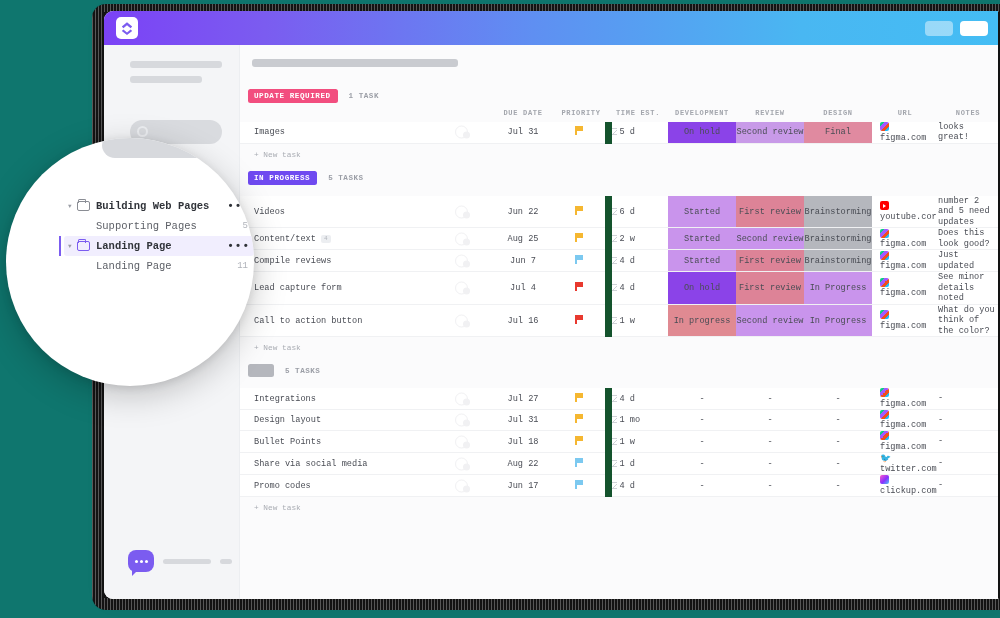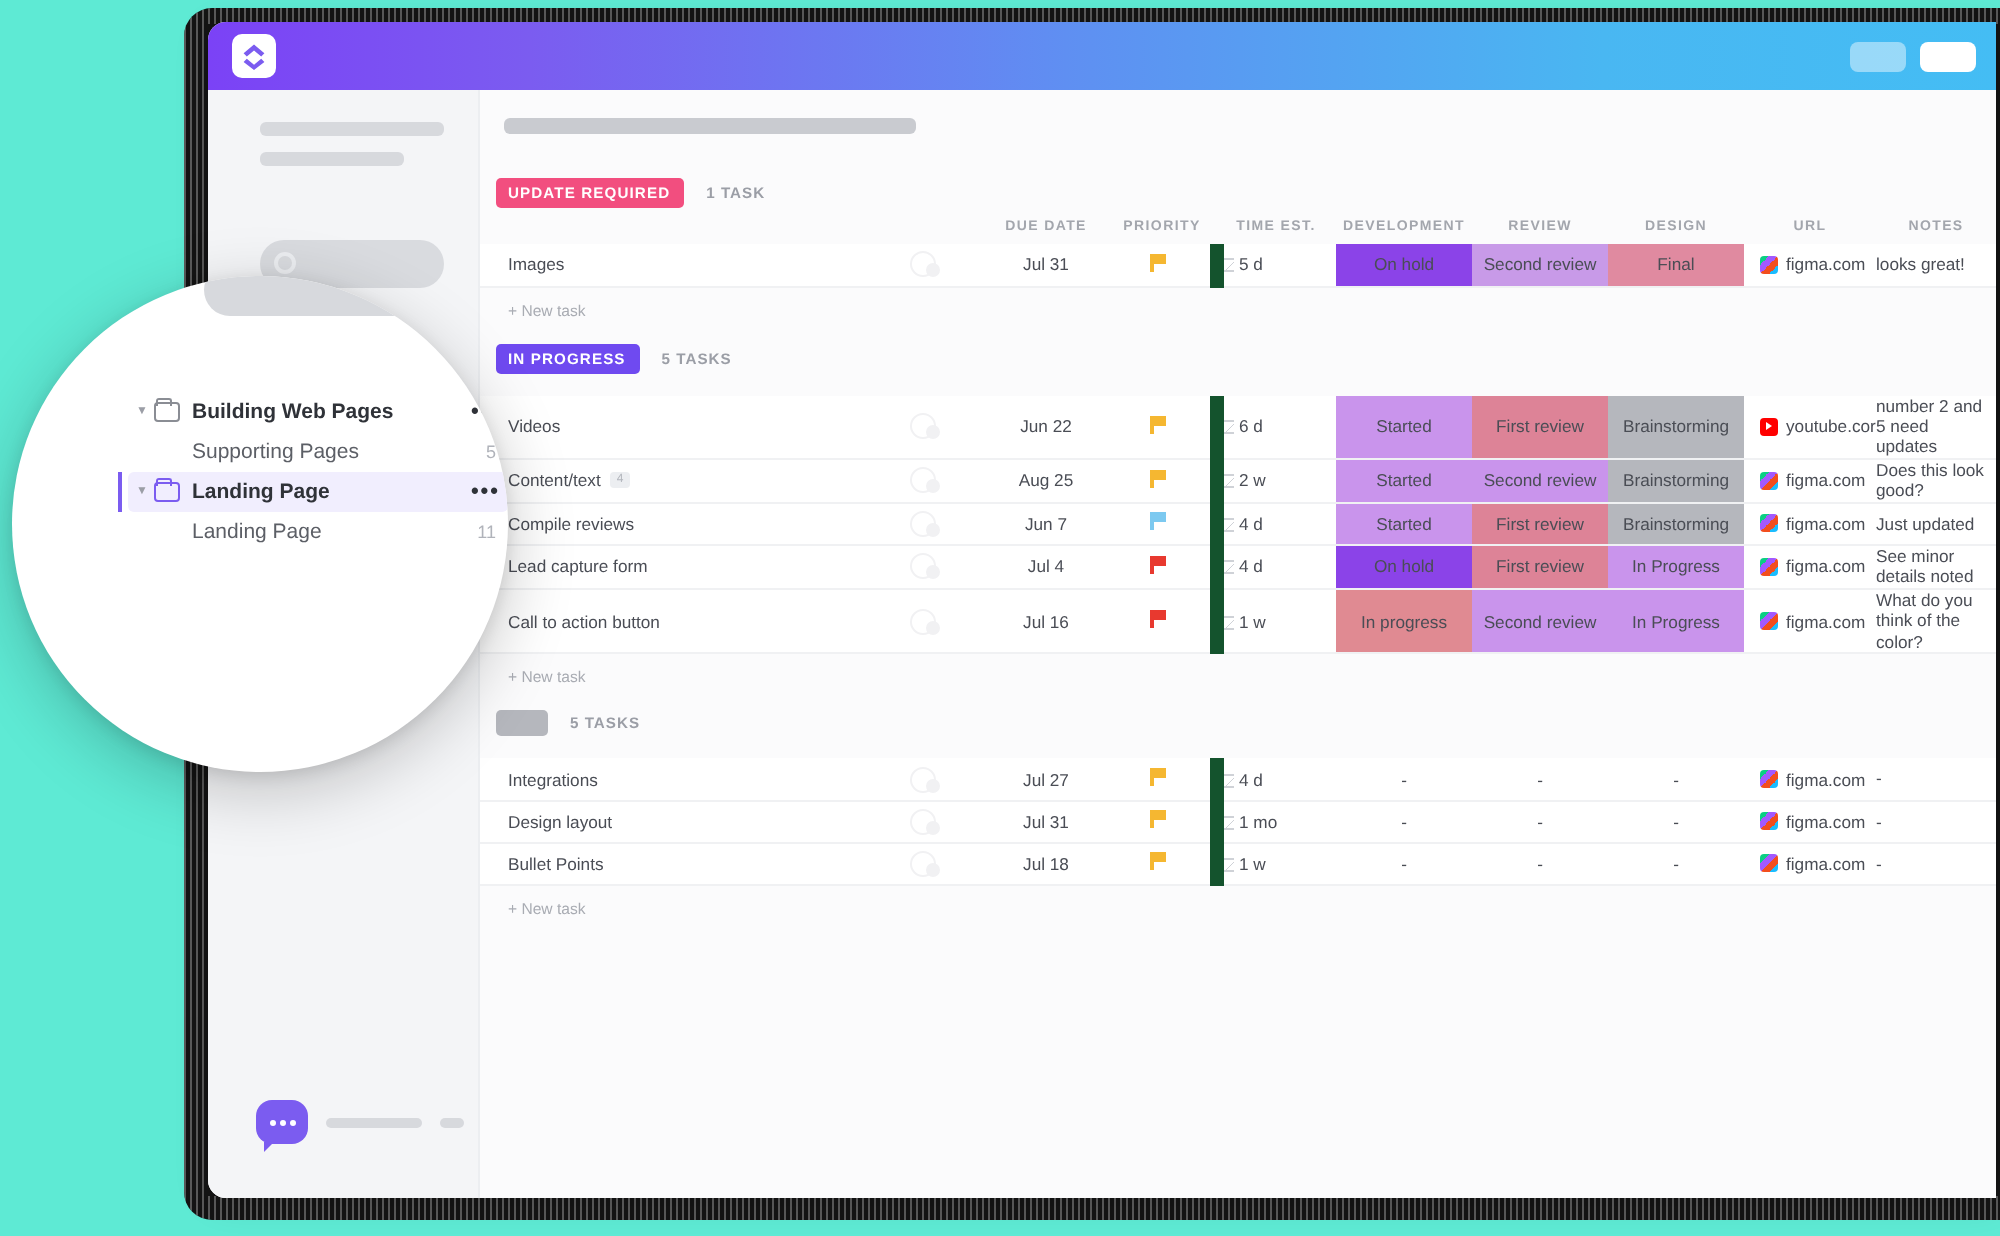--- a/index.html
+++ b/index.html
@@ -1,19 +1,19 @@
 <!DOCTYPE html>
 <html><head>
 <meta charset="utf-8">
 <style>
   * { box-sizing: border-box; margin:0; padding:0; }
   html,body{ width:1000px; height:618px; overflow:hidden; background:#ffffff;
     font-family:"Liberation Sans", sans-serif; }
 
-  .stage{ position:relative; width:1000px; height:618px; background:#5eead4; }
+  .stage{ position:relative; width:1000px; height:618px; background:#0f766e;font-family:Liberation Mono, monospace; }
 
   
   .dark-frame{
     position:absolute; left:92px; top:4px; width:908px; height:606px;
     background:#141414;
     border-radius:14px 0 0 14px;
   }
   .dark-frame::before{
     content:""; position:absolute; inset:0; border-radius:14px 0 0 14px;
     background:
@@ -408,20 +408,52 @@
                   </div>
                   <span class="avatar"></span>
                 </td>
                 <td class="due">Jul 18</td>
                 <td class="pri"><span class="flag" style="color:#f5b731"></span></td>
                 <td class="time"><span class="hourglass"></span>1 w</td>
                 <td class="dash">-</td>
                 <td class="dash">-</td>
                 <td class="dash">-</td>
                 <td class="url"><span class="favicon fav-figma"></span><span>figma.com</span></td>
+                <td class="note">-</td>
+              </tr>
+              <tr class="task">
+                <td class="name">
+                  <div class="name-wrap">
+                    <span>Share via social media</span>
+                  </div>
+                  <span class="avatar"></span>
+                </td>
+                <td class="due">Aug 22</td>
+                <td class="pri"><span class="flag" style="color:#7cc9f0"></span></td>
+                <td class="time"><span class="hourglass"></span>1 d</td>
+                <td class="dash">-</td>
+                <td class="dash">-</td>
+                <td class="dash">-</td>
+                <td class="url"><span class="favicon fav-twitter">🐦</span><span>twitter.com</span></td>
+                <td class="note">-</td>
+              </tr>
+              <tr class="task">
+                <td class="name">
+                  <div class="name-wrap">
+                    <span>Promo codes</span>
+                  </div>
+                  <span class="avatar"></span>
+                </td>
+                <td class="due">Jun 17</td>
+                <td class="pri"><span class="flag" style="color:#7cc9f0"></span></td>
+                <td class="time"><span class="hourglass"></span>4 d</td>
+                <td class="dash">-</td>
+                <td class="dash">-</td>
+                <td class="dash">-</td>
+                <td class="url"><span class="favicon fav-clickup"></span><span>clickup.com</span></td>
                 <td class="note">-</td>
               </tr>
               <tr>
                 <td class="newtask" colspan="10">+ New task</td>
               </tr>
             </tbody>
         </table>
       </div>
     </div>
   </div>

